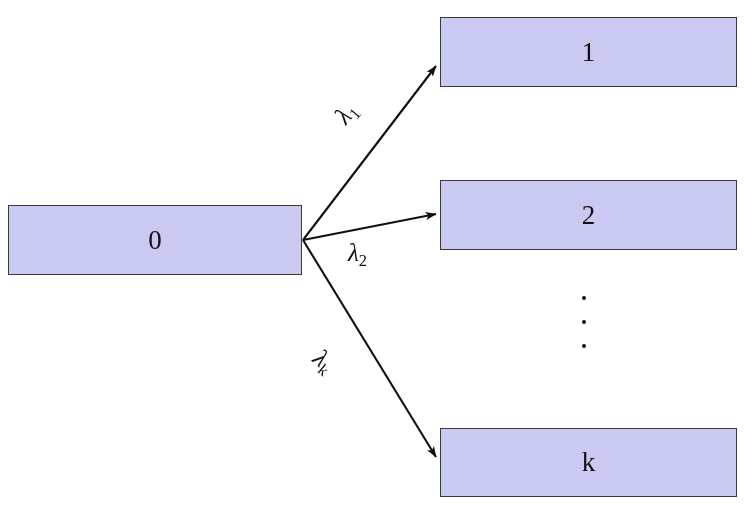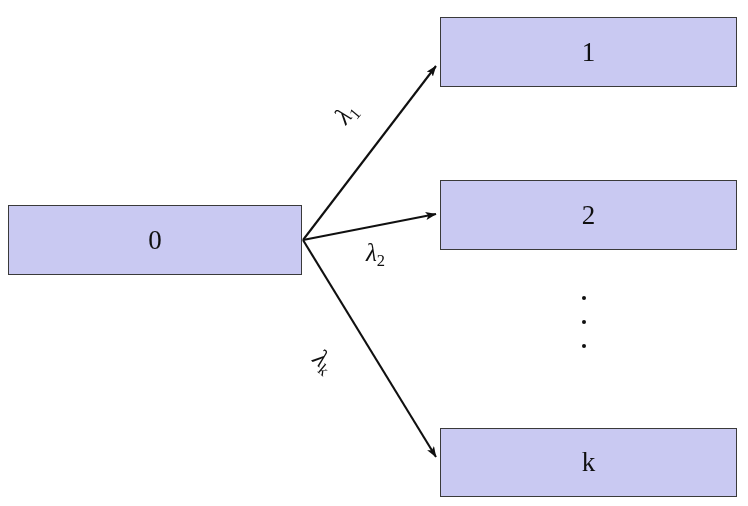--- a/index.html
+++ b/index.html
@@ -56,21 +56,21 @@
     font-style: normal;
     vertical-align: -0.28em;
   }
   #label-lambda1 {
     left: 330px;
     top: 112px;
     transform: rotate(-50deg);
     transform-origin: left top;
   }
   #label-lambda2 {
-    left: 366px;
+    left: 348px;
     top: 240px;
     text-align: right;
   }
   #label-lambdak {
     left: 325px;
     top: 345px;
     transform: rotate(40deg);
     transform-origin: left top;
   }
 

